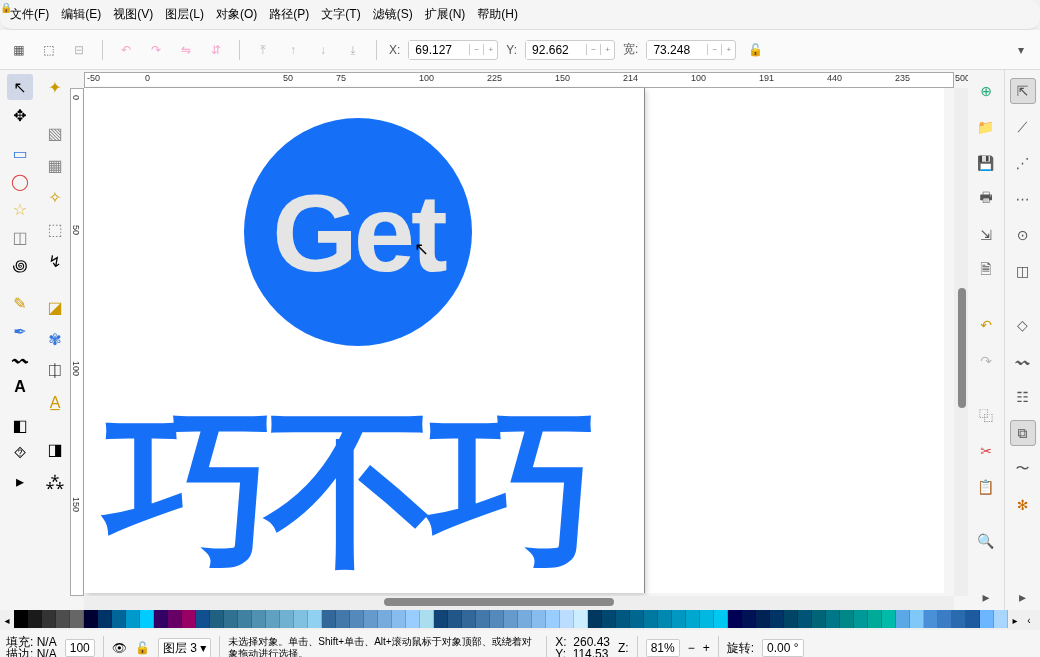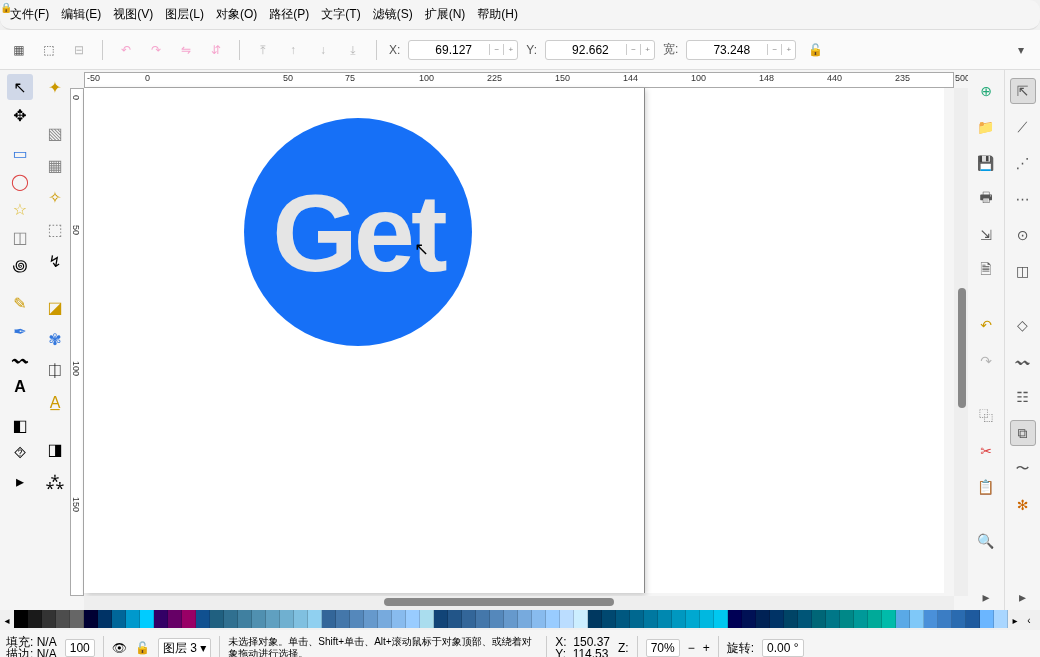--- a/index.html
+++ b/index.html
@@ -4,21 +4,21 @@
 <style>
 * { margin:0; padding:0; box-sizing:border-box; font-family:sans-serif; font-size:12px; }
 body { background:#f0f0f0; width:1040px; height:657px; overflow:hidden; position:relative; }
 .menubar { display:flex; gap:12px; padding:6px 10px; background:#f5f5f5; border-bottom:1px solid #ddd;border-radius:11px; }
 .menubar span { cursor:pointer; }
 .toolbar { display:flex; align-items:center; gap:8px; padding:4px 8px; background:#fafafa; border-bottom:1px solid #ddd; height:40px; }
 .tb-btn { width:22px; height:22px; display:flex; align-items:center; justify-content:center; color:#555; cursor:pointer; border-radius:3px; }
 .tb-btn.dis { opacity:.4; }
 .sep { width:1px; height:20px; background:#ccc; margin:0 4px; }
 .coord-lbl { color:#555; }
-.coord-box { display:flex; align-items:center; border:1px solid #ccc; background:#fff; border-radius:3px;padding-left:20px; }
+.coord-box { display:flex; align-items:center; border:1px solid #ccc; background:#fff; border-radius:3px; }
 .coord-box input { border:none; width:60px; padding:2px 6px; outline:none; }
 .spin { display:flex; flex-direction:column; }
 .spin div { width:14px; height:11px; display:flex; align-items:center; justify-content:center; font-size:8px; color:#888; cursor:pointer; border-left:1px solid #ccc; }
 .main { display:flex; height:540px; }
 .ltool { width:40px; background:#f5f5f5; display:flex; flex-direction:column; align-items:center; padding-top:4px; gap:2px; }
 .ltool2 { width:30px; background:#f5f5f5; display:flex; flex-direction:column; align-items:center; padding-top:4px; gap:6px; }
 .tool-ico { width:26px; height:26px; display:flex; align-items:center; justify-content:center; font-size:16px; cursor:pointer; border-radius:3px; }
 .tool-ico.sel { background:#d0d8e8; }
 .canvas-area { flex:1; background:#f5f5f5; position:relative; overflow:hidden;text-align:right; }
 .ruler-h { position:absolute; top:2px; left:14px; right:14px; height:16px; background:#fff; border:1px solid #aaa; font-size:9px; display:flex; }
@@ -152,44 +152,45 @@
     <div style="height:8px"></div>
     <div class="tool-ico">◨</div>
     <div class="tool-ico">⁂</div>
   </div>
 
   <div class="canvas-area">
     <div class="ruler-h">
       <span class="rtick" style="left:2px">-50</span>
       <span class="rtick" style="left:60px">0</span>
       <span class="rtick" style="left:198px">50</span>
-      <span class="rtick" style="left:260px">75</span>
+      <span class="rtick" style="left:251px">75</span>
       <span class="rtick" style="left:334px">100</span>
       <span class="rtick" style="left:402px">225</span>
       <span class="rtick" style="left:470px">150</span>
-      <span class="rtick" style="left:538px">144</span>
+      <span class="rtick" style="left:538px">214</span>
       <span class="rtick" style="left:606px">100</span>
-      <span class="rtick" style="left:674px">148</span>
+      <span class="rtick" style="left:674px">191</span>
       <span class="rtick" style="left:742px">440</span>
       <span class="rtick" style="left:810px">235</span>
       <span class="rtick" style="left:870px">500</span>
     </div>
     <div class="ruler-v">
       <span class="rtickv" style="top:6px">0</span>
       <span class="rtickv" style="top:136px">50</span>
       <span class="rtickv" style="top:272px">100</span>
       <span class="rtickv" style="top:408px">150</span>
     </div>
     <div class="page">
       <div class="page-shadow" style="left:0;top:0;width:560px;height:505px;"></div>
       <div class="vline" style="left:560px"></div>
       <div class="circle-logo">
         <span>Get</span>
       </div>
       <div class="cursor-ov">↖</div>
+      <div class="cn-text">巧不巧</div>
     </div>
     <div class="vscroll">
       <div class="vthumb" style="top:200px;height:120px"></div>
     </div>
     <div class="hscroll">
       <div class="hthumb" style="left:300px;width:230px"></div>
     </div>
   </div>
 
   <div class="rpanel">
@@ -314,24 +315,24 @@
   </div>
   <div class="sb-box">100</div>
   <div class="sb-sep"></div>
   <div>👁</div>
   <div>🔓</div>
   <div class="sb-box"><span>图层 3</span> ▾</div>
   <div class="sb-sep"></div>
   <div style="max-width:310px;font-size:10px;line-height:12px;">未选择对象。单击、Shift+单击、Alt+滚动鼠标于对象顶部、或绕着对象拖动进行选择。</div>
   <div class="sb-sep"></div>
   <div class="sb-block">
-    <div><span>X:</span>&nbsp;&nbsp;<span>150.37</span></div>
+    <div><span>X:</span>&nbsp;&nbsp;<span>260.43</span></div>
     <div><span>Y:</span>&nbsp;&nbsp;<span>114.53</span></div>
   </div>
   <span>Z:</span>
   <div class="sb-sep"></div>
-  <div class="sb-box">70%</div>
+  <div class="sb-box">81%</div>
   <span>−</span>
   <span>+</span>
   <div class="sb-sep"></div>
   <span>旋转:</span>
   <div class="sb-box"><span>0.00</span> <span>°</span></div>
 </div>
 
 </body></html>

